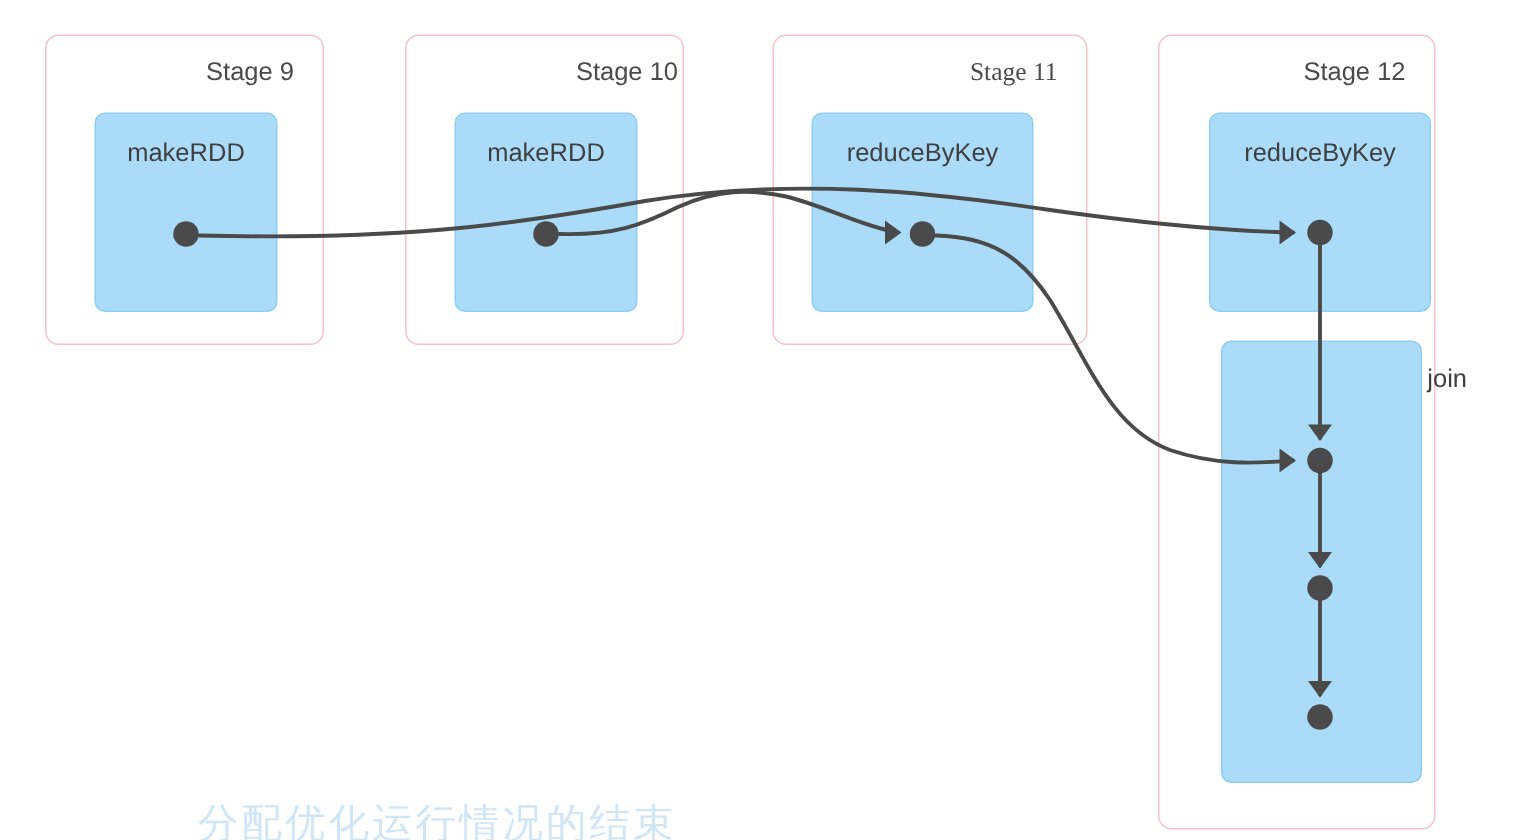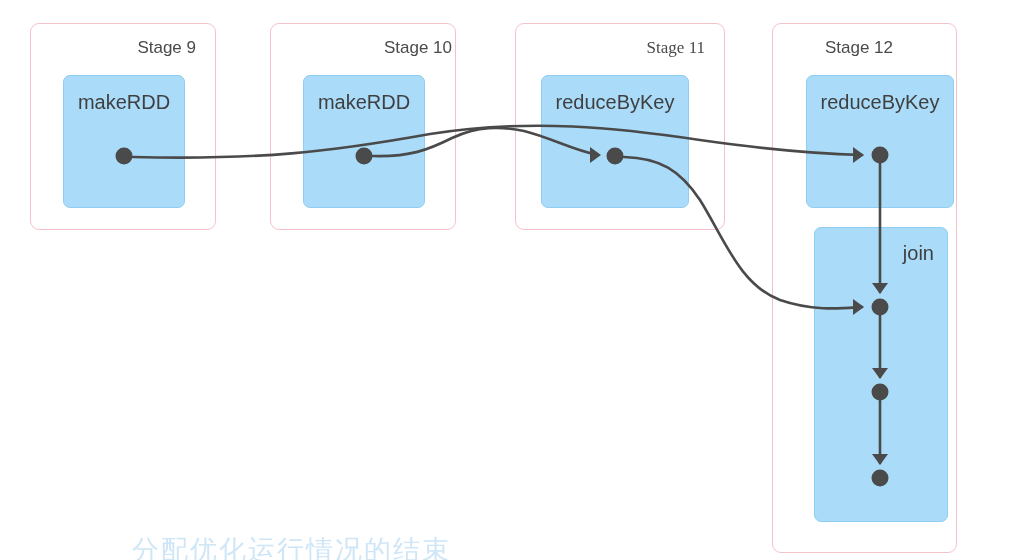--- a/index.html
+++ b/index.html
@@ -35,21 +35,21 @@
   .rdd-box {
     position: absolute;
     background: #aadcf9;
     border: 1.2px solid #8fcdf3;
     border-radius: 7px;
     box-sizing: border-box;
   }
   .rdd-label {
     position: absolute;
     color: #3f3f3f;
-    font-size: 20px;
+    font-size: 17px;
     line-height: 20px;
     white-space: nowrap;
   }
   .rdd-label.center {
     text-align: center;
   }
   .rdd-label.right {
     text-align: right;
   }
   svg.edges {
@@ -96,25 +96,25 @@
       <div class="rdd-label center" style="left: 63px; top: 92px; width: 122px;">makeRDD</div>
       <div class="stage-box" style="left: 270px; top: 23px; width: 186px; height: 207px;"></div>
       <div class="stage-label" style="left: 312px; top: 38px; width: 140px;">Stage 10</div>
       <div class="rdd-box" style="left: 303px; top: 75px; width: 122px; height: 133px;"></div>
       <div class="rdd-label center" style="left: 303px; top: 92px; width: 122px;">makeRDD</div>
       <div class="stage-box" style="left: 515px; top: 23px; width: 210px; height: 207px;"></div>
       <div class="stage-label" style="left: 541px; top: 38px; width: 164px; font-family: Liberation Serif, serif;">Stage 11</div>
       <div class="rdd-box" style="left: 541px; top: 75px; width: 148px; height: 133px;"></div>
       <div class="rdd-label center" style="left: 541px; top: 92px; width: 148px;">reduceByKey</div>
       <div class="stage-box" style="left: 772px; top: 23px; width: 185px; height: 530px;"></div>
-      <div class="stage-label" style="left: 754px; top: 38px; width: 139px;">Stage 12</div>
+      <div class="stage-label" style="left: 798px; top: 38px; width: 139px;">Stage 12</div>
       <div class="rdd-box" style="left: 806px; top: 75px; width: 148px; height: 133px;"></div>
       <div class="rdd-label center" style="left: 806px; top: 92px; width: 148px;">reduceByKey</div>
       <div class="rdd-box" style="left: 814px; top: 227px; width: 134px; height: 295px;"></div>
-      <div class="rdd-label right" style="left: 814px; top: 243px; width: 120px;">join</div>
+      <div class="rdd-label right" style="left: 814px; top: 243px; width: 120px; padding-left: 44px;">join</div>
     </div>
 
   <svg class="edges" viewBox="0 0 1024 560">
     <g id="edges-group">
         <path class="edge-path" d="M 133 157 C 260 160, 330 152, 430 134 C 530 118, 620 128, 700 140 C 770 150, 820 154, 862 155" stroke-linecap="round"></path>
         <path d="M 853 147 L 853 163 L 864 155 Z" class="arrow-head"></path>
         <path class="edge-path" d="M 373 156 C 410 157, 428 150, 452 138 C 478 126, 500 126, 524 131 C 552 138, 572 150, 598 155" stroke-linecap="round"></path>
         <path d="M 590 147 L 590 163 L 601 155 Z" class="arrow-head"></path>
         <path class="edge-path" d="M 624 157 C 660 158, 680 170, 700 200 C 725 240, 740 285, 780 300 C 815 312, 845 308, 862 307" stroke-linecap="round"></path>
         <path d="M 853 299 L 853 315 L 864 307 Z" class="arrow-head"></path>

